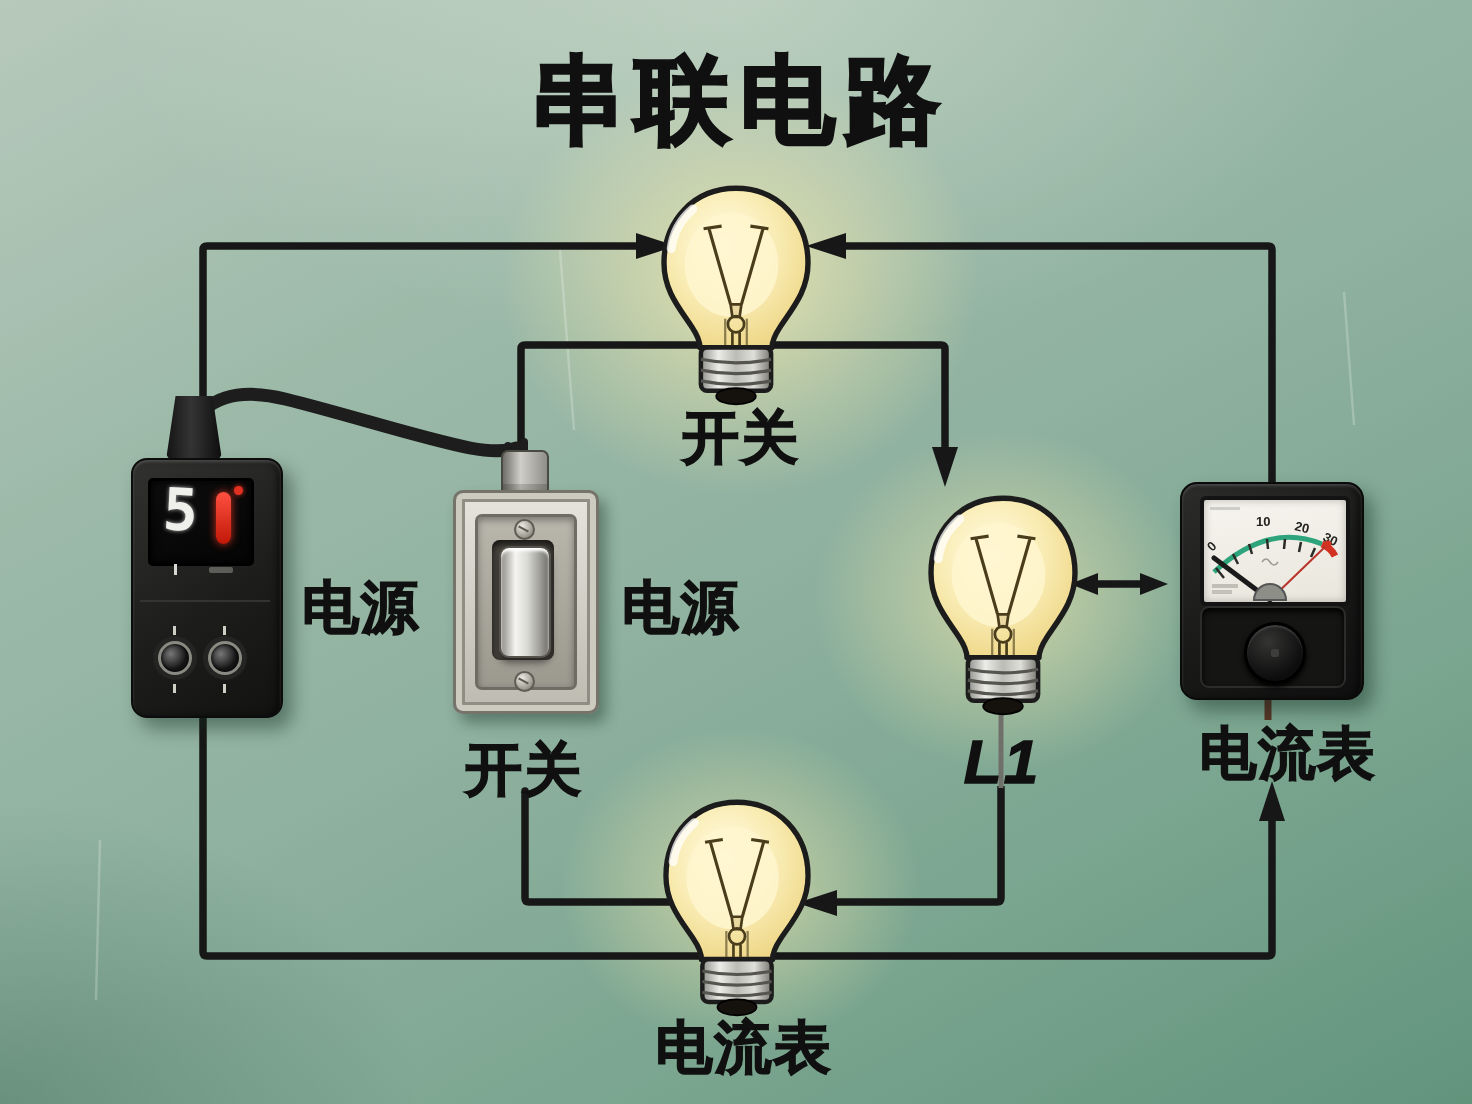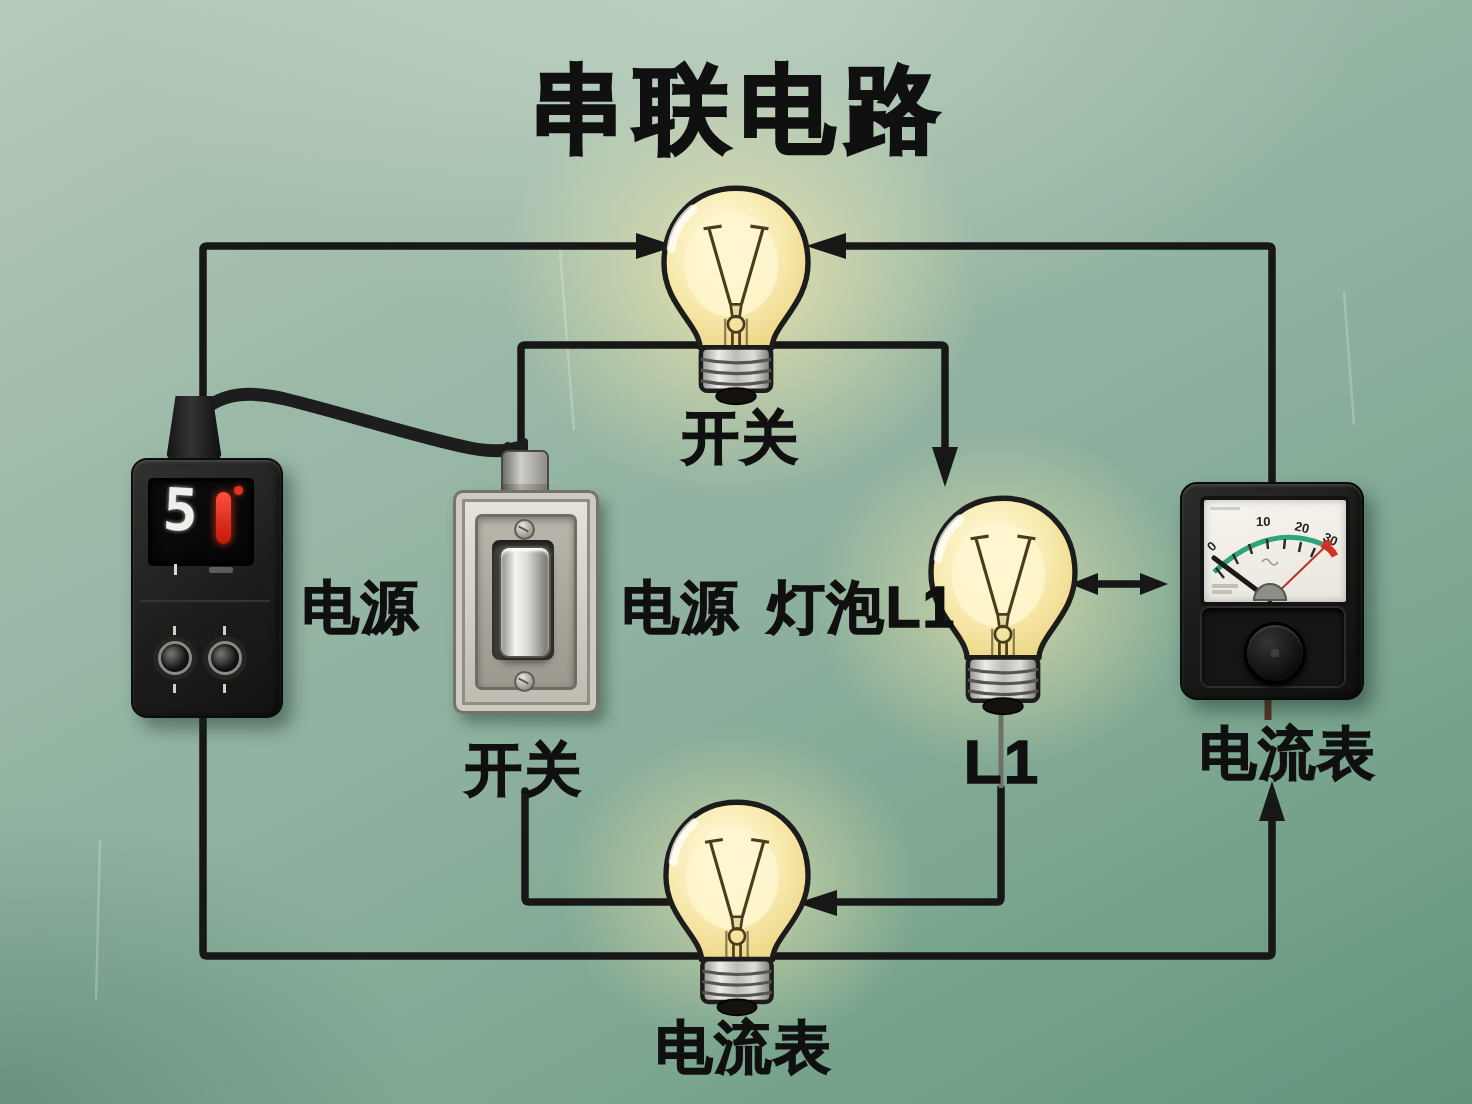--- a/index.html
+++ b/index.html
@@ -212,23 +212,22 @@
   <svg class="bulb" style="left:646px;top:182px;" width="180" height="225" viewBox="0 0 200 250">
       <use href="#bulbSym"></use>
     </svg>
   <svg class="bulb" style="left:913px;top:492px;" width="180" height="225" viewBox="0 0 200 250">
       <use href="#bulbSym"></use>
     </svg>
   <svg class="bulb" style="left:647px;top:796px;" width="180" height="222" viewBox="0 0 200 250">
       <use href="#bulbSym"></use>
     </svg>
 
-  <div class="lbl title" style="left:740px;top:47px;">串联电路</div>
+  <div class="lbl title" style="left:740px;top:38px;">串联电路</div>
   <div class="lbl lbl-m" style="left:361px;top:570px;">电源</div>
   <div class="lbl lbl-m" style="left:681px;top:570px;">电源</div>
-  <div class="lbl lbl-m" style="left:862px;top:570px;">灯泡L1</div>
   <div class="lbl lbl-m" style="left:741px;top:400px;">开关</div>
   <div class="lbl lbl-m" style="left:524px;top:732px;">开关</div>
-  <div class="lbl lbl-s" style="left:1002px;top:726px;">L1</div>
+  <div class="lbl lbl-s" style="left:1002px;top:726px;font-style:italic;">L1</div>
   <div class="lbl lbl-m" style="left:1288px;top:716px;">电流表</div>
   <div class="lbl lbl-m" style="left:744px;top:1010px;">电流表</div>
 
 </div>
 
 </body></html>

